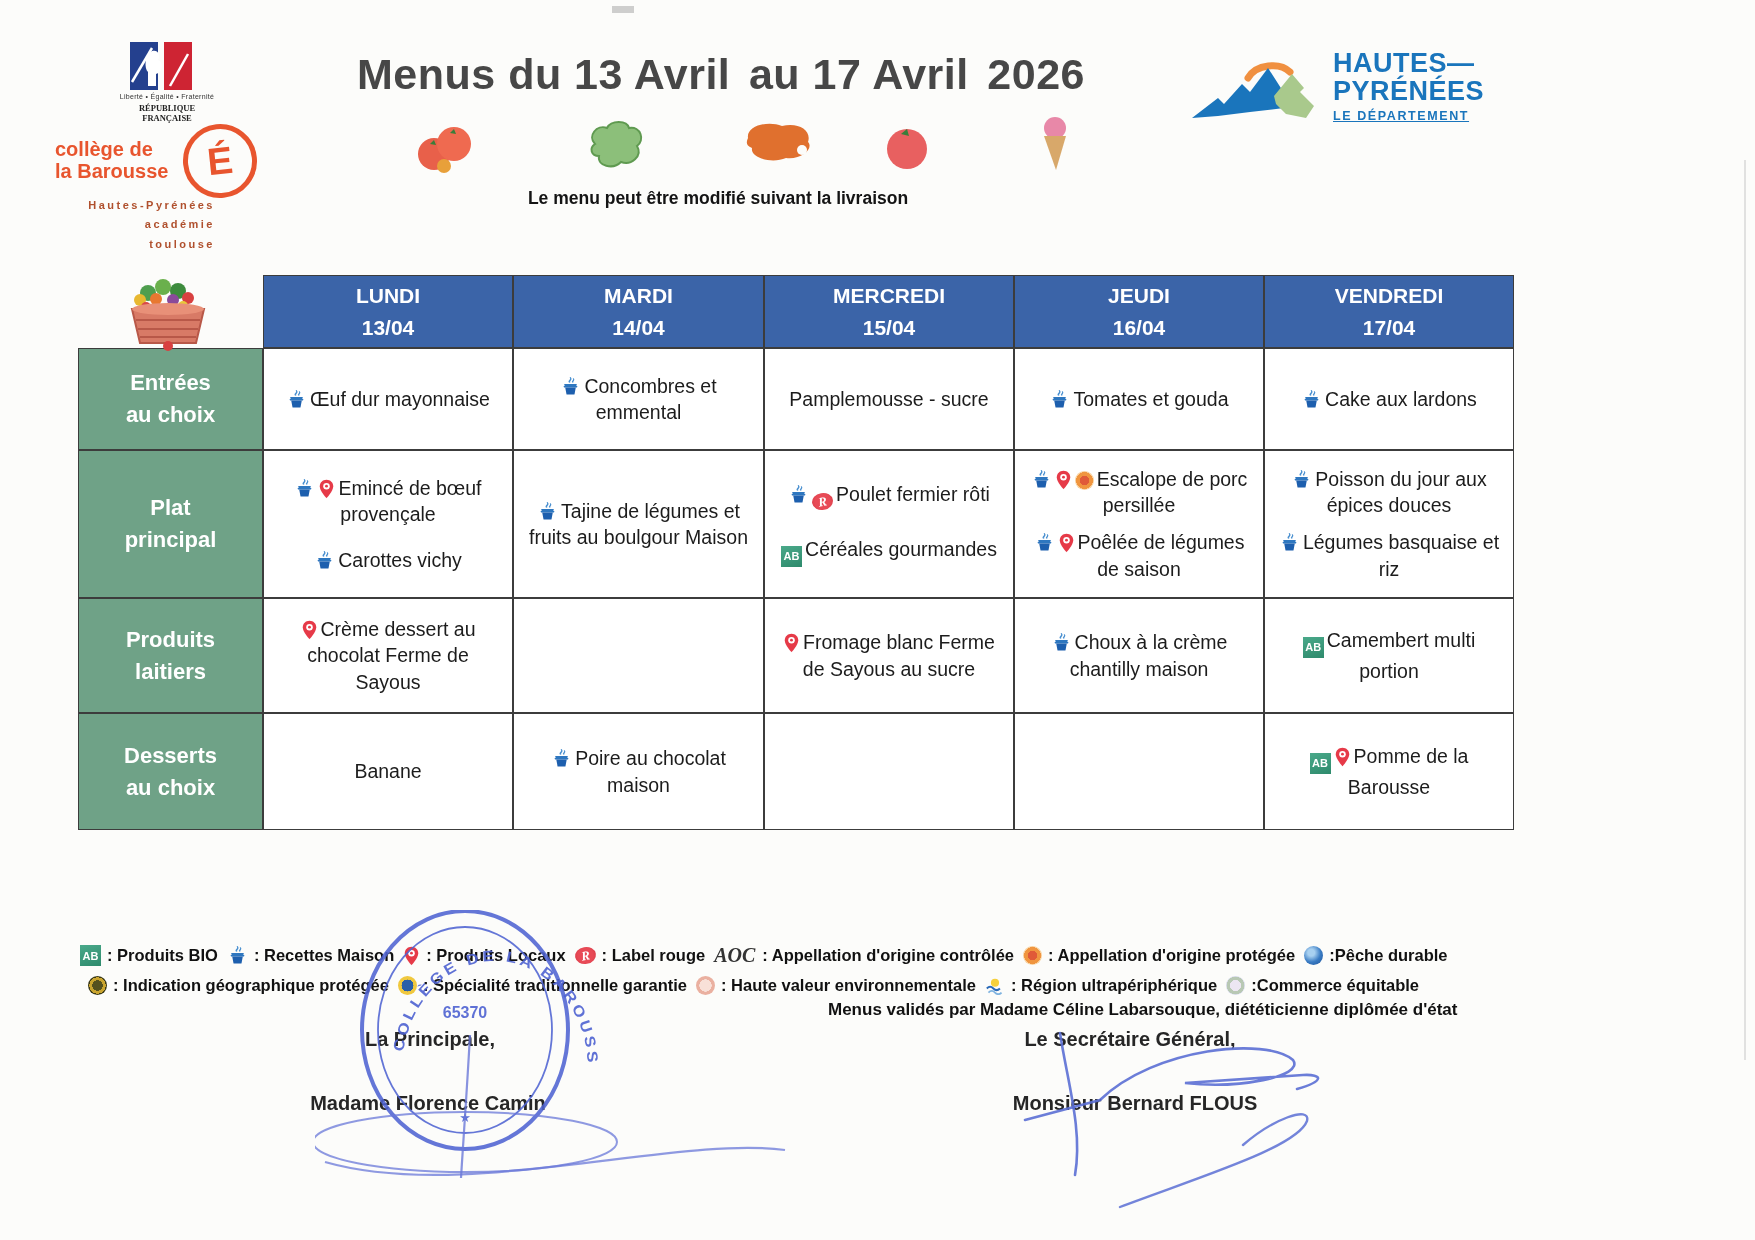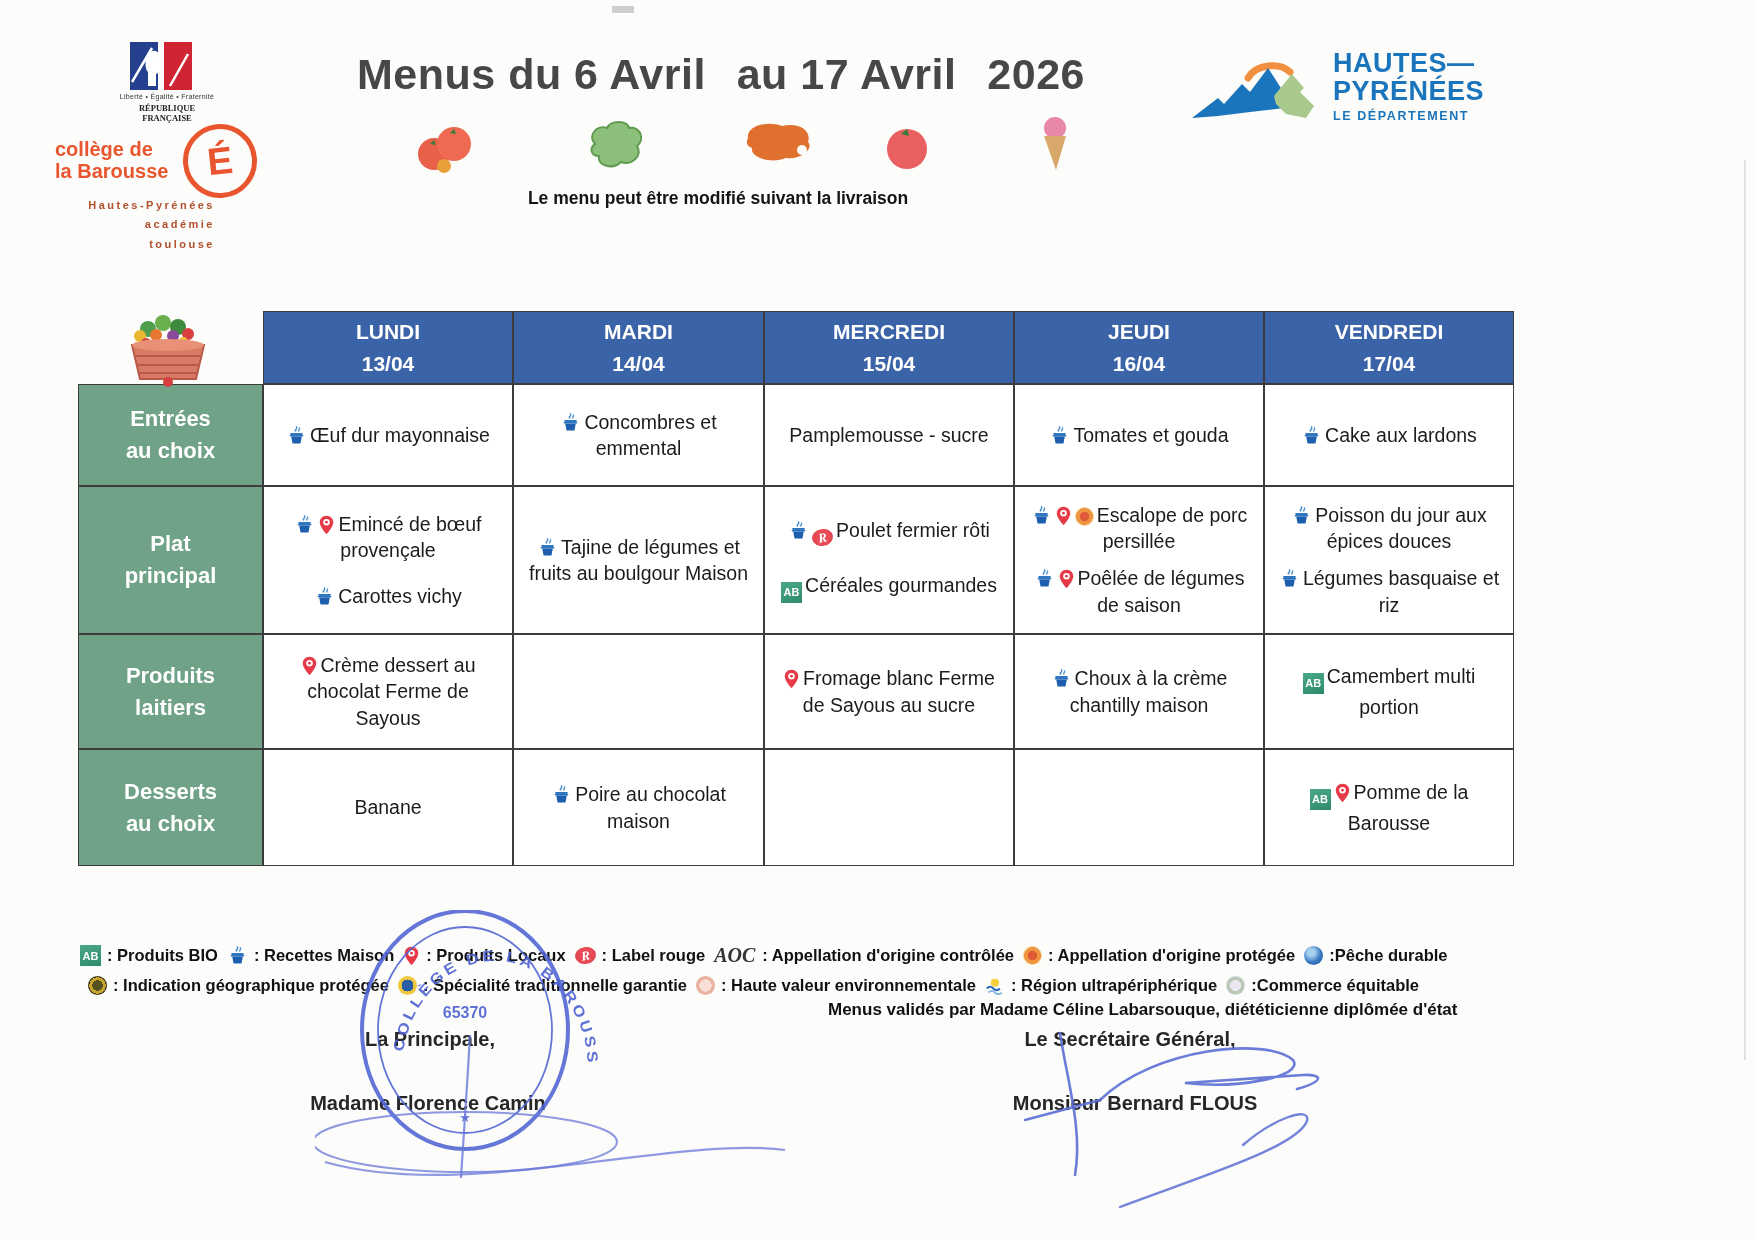--- a/index.html
+++ b/index.html
@@ -8,29 +8,29 @@
   .abs{position:absolute;}
 
   
   .rf-motto{font-size:7px;color:#333;letter-spacing:.3px;text-align:center;}
   .rf-name{font-size:8.5px;font-weight:bold;font-family:"Liberation Serif",serif;color:#222;text-align:center;}
   .college-txt{font-size:20px;font-weight:bold;color:#e8552e;text-align:left;line-height:1.12;}
   .college-sub{font-size:11px;font-weight:bold;color:#b0502d;letter-spacing:2.5px;text-align:right;line-height:1.75;}
   .e-circle{width:64px;height:64px;border:5px solid #e8552e;border-radius:50%;display:flex;align-items:center;justify-content:center;
             font-size:38px;font-weight:bold;color:#e8552e;transform:rotate(-6deg);}
   .dept-name{font-size:27px;font-weight:800;color:#1a75bc;line-height:1.02;letter-spacing:.5px;}
-  .dept-tag{font-size:12.5px;font-weight:bold;color:#1a75bc;letter-spacing:1.6px;margin-top:4px;}
+  .dept-tag{font-size:12.5px;font-weight:bold;color:#1a75bc;letter-spacing:1.6px;margin-top:4px;text-decoration:underline;}
 
   .title-row{display:flex;justify-content:space-between;align-items:baseline;
              font-size:43px;font-weight:bold;color:#474747;letter-spacing:.5px;}
   .subtitle{font-size:17.5px;font-weight:bold;color:#141414;text-align:center;}
 
   
   .menu-grid{display:grid;grid-template-columns:185px 250px 251px 250px 250px 250px;
-             grid-template-rows:73px 102px 148px 115px 117px;margin-top:36px;}
+             grid-template-rows:73px 102px 148px 115px 117px;}
   .mcell{border:1px solid #3c3c3c;box-sizing:border-box;}
   .corner{border:none;position:relative;}
   .mhead{background:#3b64a8;color:#fff;font-weight:bold;font-size:21px;text-align:center;
          display:flex;flex-direction:column;justify-content:center;line-height:1.5;}
   .msec{background:#6fa287;color:#fff;font-weight:bold;font-size:22px;text-align:center;
         display:flex;flex-direction:column;justify-content:center;line-height:1.45;}
   .mfood{background:#fff;display:flex;flex-direction:column;justify-content:space-evenly;align-items:center;
          text-align:center;font-size:19.5px;color:#1c1c1c;padding:4px 10px;line-height:1.35;}
   .item{display:block;}
 
@@ -92,21 +92,21 @@
       <div>la Barousse</div>
     </div>
     <div class="college-sub abs" style="left:10px;top:76px;width:150px;">
       <div>Hautes-Pyrénées</div>
       <div>académie</div>
       <div>toulouse</div>
     </div>
   </div>
 
   <div class="title-row abs" style="left:357px;top:50px;width:728px;">
-    <span>Menus du 6 Avril</span>
+    <span>Menus du 13 Avril</span>
     <span>au 17 Avril</span>
     <span>2026</span>
   </div>
 
   <svg class="abs" style="left:410px;top:122px;" width="70" height="54" viewBox="0 0 70 54">
     <circle cx="24" cy="32" r="16" fill="#e8604a"></circle>
       <circle cx="44" cy="22" r="17" fill="#ef6a50"></circle>
     <circle cx="34" cy="44" r="7" fill="#e8a03a"></circle>
     <path d="M24 18 l-4 4 6 1 -2 -5z" fill="#3a7d3a"></path>
       <path d="M44 7 l-4 4 6 1 -2 -5z" fill="#3a7d3a"></path>

